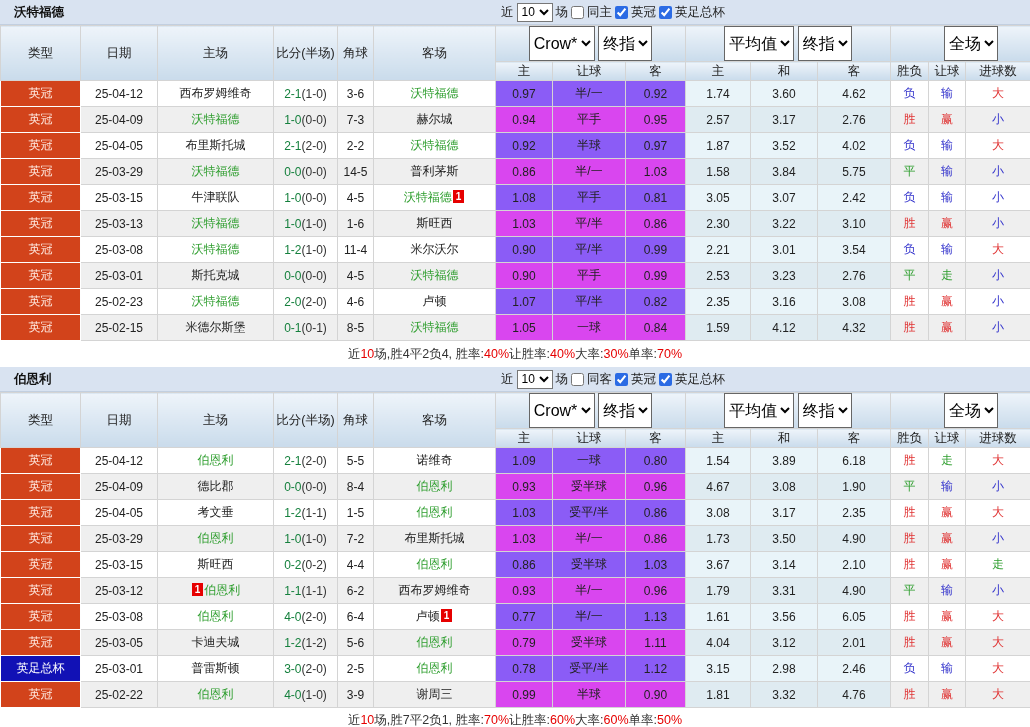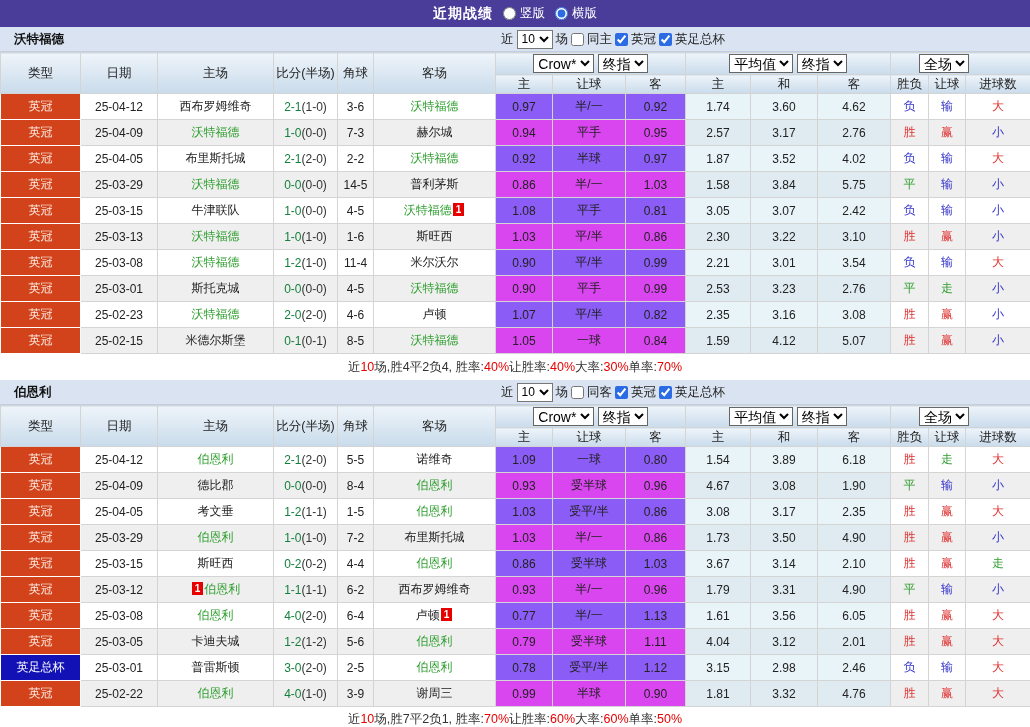--- a/index.html
+++ b/index.html
@@ -53,23 +53,23 @@
   table { width: 1030px; border-collapse: collapse; table-layout: fixed; }
   th, td { border: 1px solid #d4d4d4; text-align: center; overflow: hidden; white-space: nowrap; }
   thead th {
     background: linear-gradient(to bottom, #eef4fa, #c9dbeb);
     font-weight: normal;
     color: #222;
     font-size: 12.5px;
   }
   tr.h1 th { height: 22px; }
   tr.h2 th { height: 19px; }
-  thead select { height: 19px; font-size: 14px; border: 1px solid #666; background: #fff; }
+  thead select { height: 35px; font-size: 16px; border: 1px solid #666; background: #fff; }
   th.grp { text-align: center; }
-  th.grp.scope { text-align: left; padding-left: 28px; margin-left: 32px; }
+  th.grp.scope { text-align: left; padding-left: 53px; margin-left: 32px; }
 
   tbody tr { height: 26px; }
   tbody tr.odd  td { background: #ffffff; }
   tbody tr.even td { background: #efefef; }
   tbody tr.odd  td.blk1 { background: #8b5cf6; }
   tbody tr.even td.blk1 { background: #d946ef; }
   tbody tr.odd  td.blk2 { background: #e9f4f9; }
   tbody tr.even td.blk2 { background: #dfebf1; }
 
   td.type { color: #ffe9e0; font-size: 12px; }
@@ -107,31 +107,20 @@
     background: #fff;
   }
   .summary.short { height: 24px; }
   .summary .red { color: #e60000; }
 </style>
 </head>
 <body>
 
 <div class="page">
 
-  <div class="titlebar">
-    <span class="title">近期战绩</span>
-    <label class="radio-lab">
-      <input type="radio" name="layout" style="">
-      <span>竖版</span>
-    </label>
-    <label class="radio-lab">
-      <input type="radio" name="layout" checked="" style="">
-      <span>横版</span>
-    </label>
-  </div>
 
   <div>
     <div class="filterbar">
       <span class="team">沃特福德</span>
       <div class="filters">
         <span>近</span>
         <select><option>10</option></select>
         <span>场</span>
         <input type="checkbox" style="">
         <span>同主</span>
@@ -351,21 +340,21 @@
     <td>25-02-15</td>
     <td><span class="tname">米德尔斯堡</span></td>
     <td><span class="score">0-1</span><span class="half">(0-1)</span></td>
     <td>8-5</td>
     <td><span class="tname focal">沃特福德</span></td>
     <td class="blk1">1.05</td>
     <td class="blk1">一球</td>
     <td class="blk1">0.84</td>
     <td class="blk2">1.59</td>
     <td class="blk2">4.12</td>
-    <td class="blk2">5.07</td>
+    <td class="blk2">4.32</td>
     <td class="c-red">胜</td>
     <td class="c-red">赢</td>
     <td class="c-blue">小</td>
   </tr>
         </tbody>
     </table>
 
     <div class="summary">
       <span>近</span>
         <span class="red">10</span>

